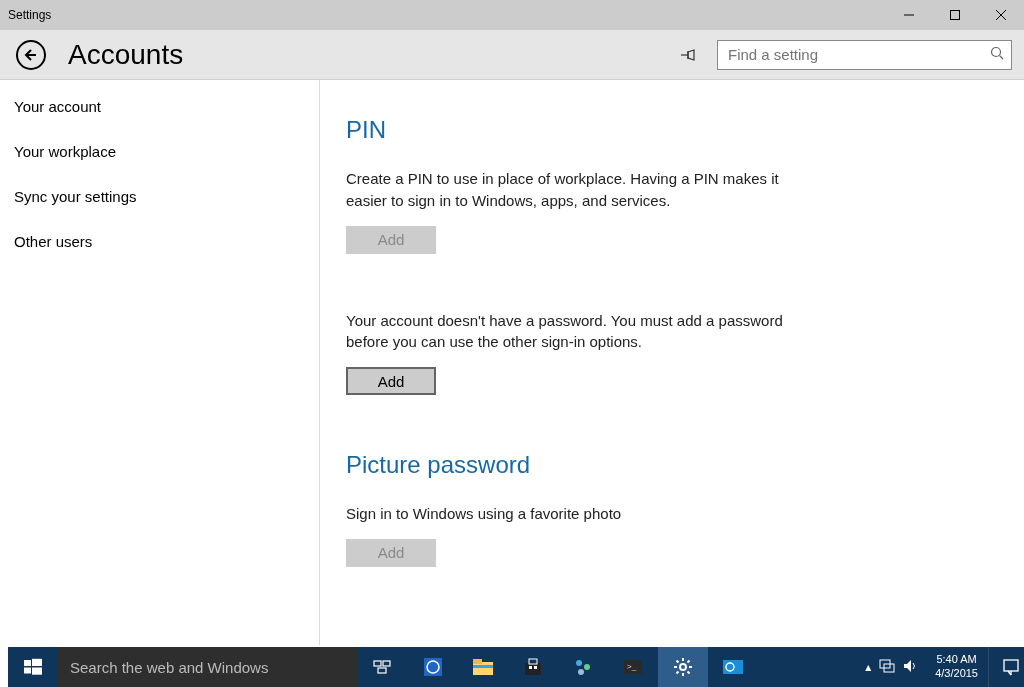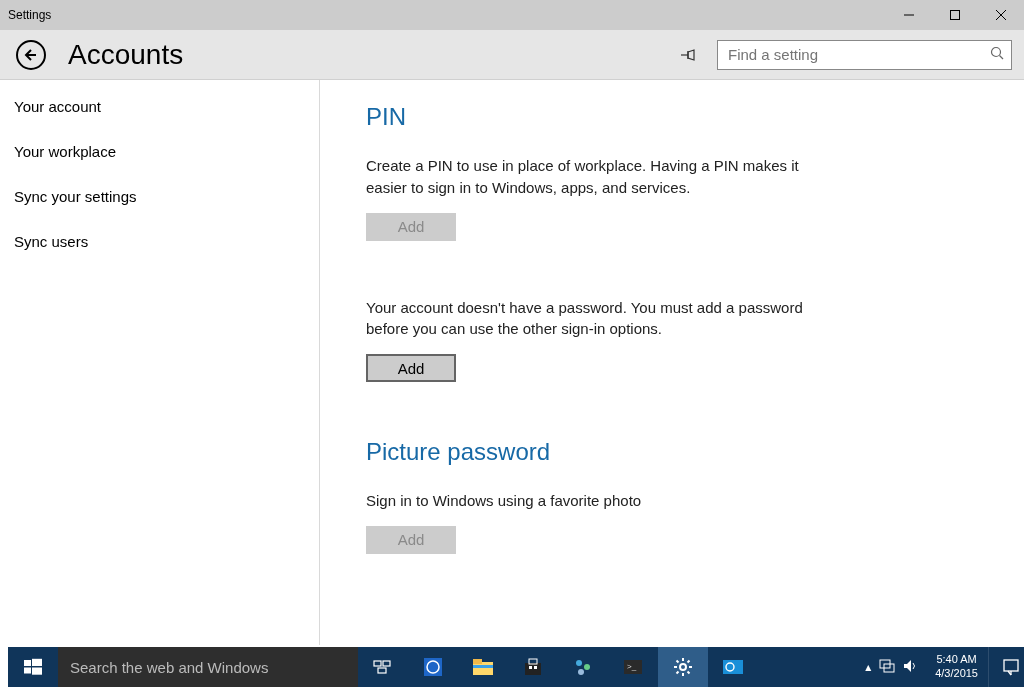--- a/index.html
+++ b/index.html
@@ -15,25 +15,25 @@
 .header { height:50px; background:#e6e6e6; display:flex; align-items:center; padding:0 12px; border-bottom:1px solid #d0d0d0; }
 .back-btn { width:30px; height:30px; border:2px solid #000; border-radius:50%; display:flex; align-items:center; justify-content:center; margin-right:22px; margin-left:4px; }
 .header-title { font-size:28px; font-weight:400; }
 .header-spacer { flex:1; }
 .pin-window { margin-right:20px; display:flex; align-items:center; }
 .search-wrap { position:relative; width:295px; }
 .search-input { width:100%; height:30px; border:1px solid #888; background:#fff; padding:0 28px 0 10px; font-size:15px; color:#555; outline:none; }
 .search-icon { position:absolute; right:8px; top:50%; transform:translateY(-50%); }
 
 
-.body { display:flex; height:565px;gap:20px; }
+.body { display:flex; height:565px; }
 .sidebar { width:320px; padding-top:4px; border-right:1px solid #d9d9d9; }
 .nav-item { padding:14px 14px; font-size:15px; color:#000; cursor:default; }
 .nav-item.selected { background:#a9b7c9; }
-.content { flex:1; padding:23px 26px; overflow:auto; }
+.content { flex:1; padding:36px 26px; overflow:auto; }
 .section-title { color:#1769a6; font-size:24px; font-weight:400; margin-bottom:24px; }
 .section-desc { font-size:15px; color:#222; line-height:1.45; max-width:440px; margin-bottom:14px; }
 .btn { width:90px; height:28px; background:#ccc; border:none; font-size:15px; display:flex; align-items:center; justify-content:center; }
 .btn.disabled { color:#8a8a8a; }
 .btn.enabled { border:2px solid #646464; color:#000; }
 .section { margin-bottom:56px; }
 
 
 .taskbar { position:fixed; bottom:0; left:8px; width:1024px; height:40px; background:#10355a; display:flex; align-items:stretch; color:#fff; font-size:14px; }
 .start-btn { width:50px; display:flex; align-items:center; justify-content:center; }
@@ -95,21 +95,21 @@
       </svg>
     </span>
   </div>
 </div>
 
 <div class="body">
   <div class="sidebar">
     <div class="nav-item">Your account</div>
     <div class="nav-item">Your workplace</div>
     <div class="nav-item">Sync your settings</div>
-    <div class="nav-item">Sync users</div>
+    <div class="nav-item">Other users</div>
   </div>
 
   <div class="content">
     <div class="section">
       <div class="section-title">PIN</div>
       <div class="section-desc">Create a PIN to use in place of workplace. Having a PIN makes it easier to sign in to Windows, apps, and services.</div>
       <button class="btn disabled">Add</button>
     </div>
     <div class="section">
       <div class="section-desc">Your account doesn't have a password. You must add a password before you can use the other sign-in options.</div>

